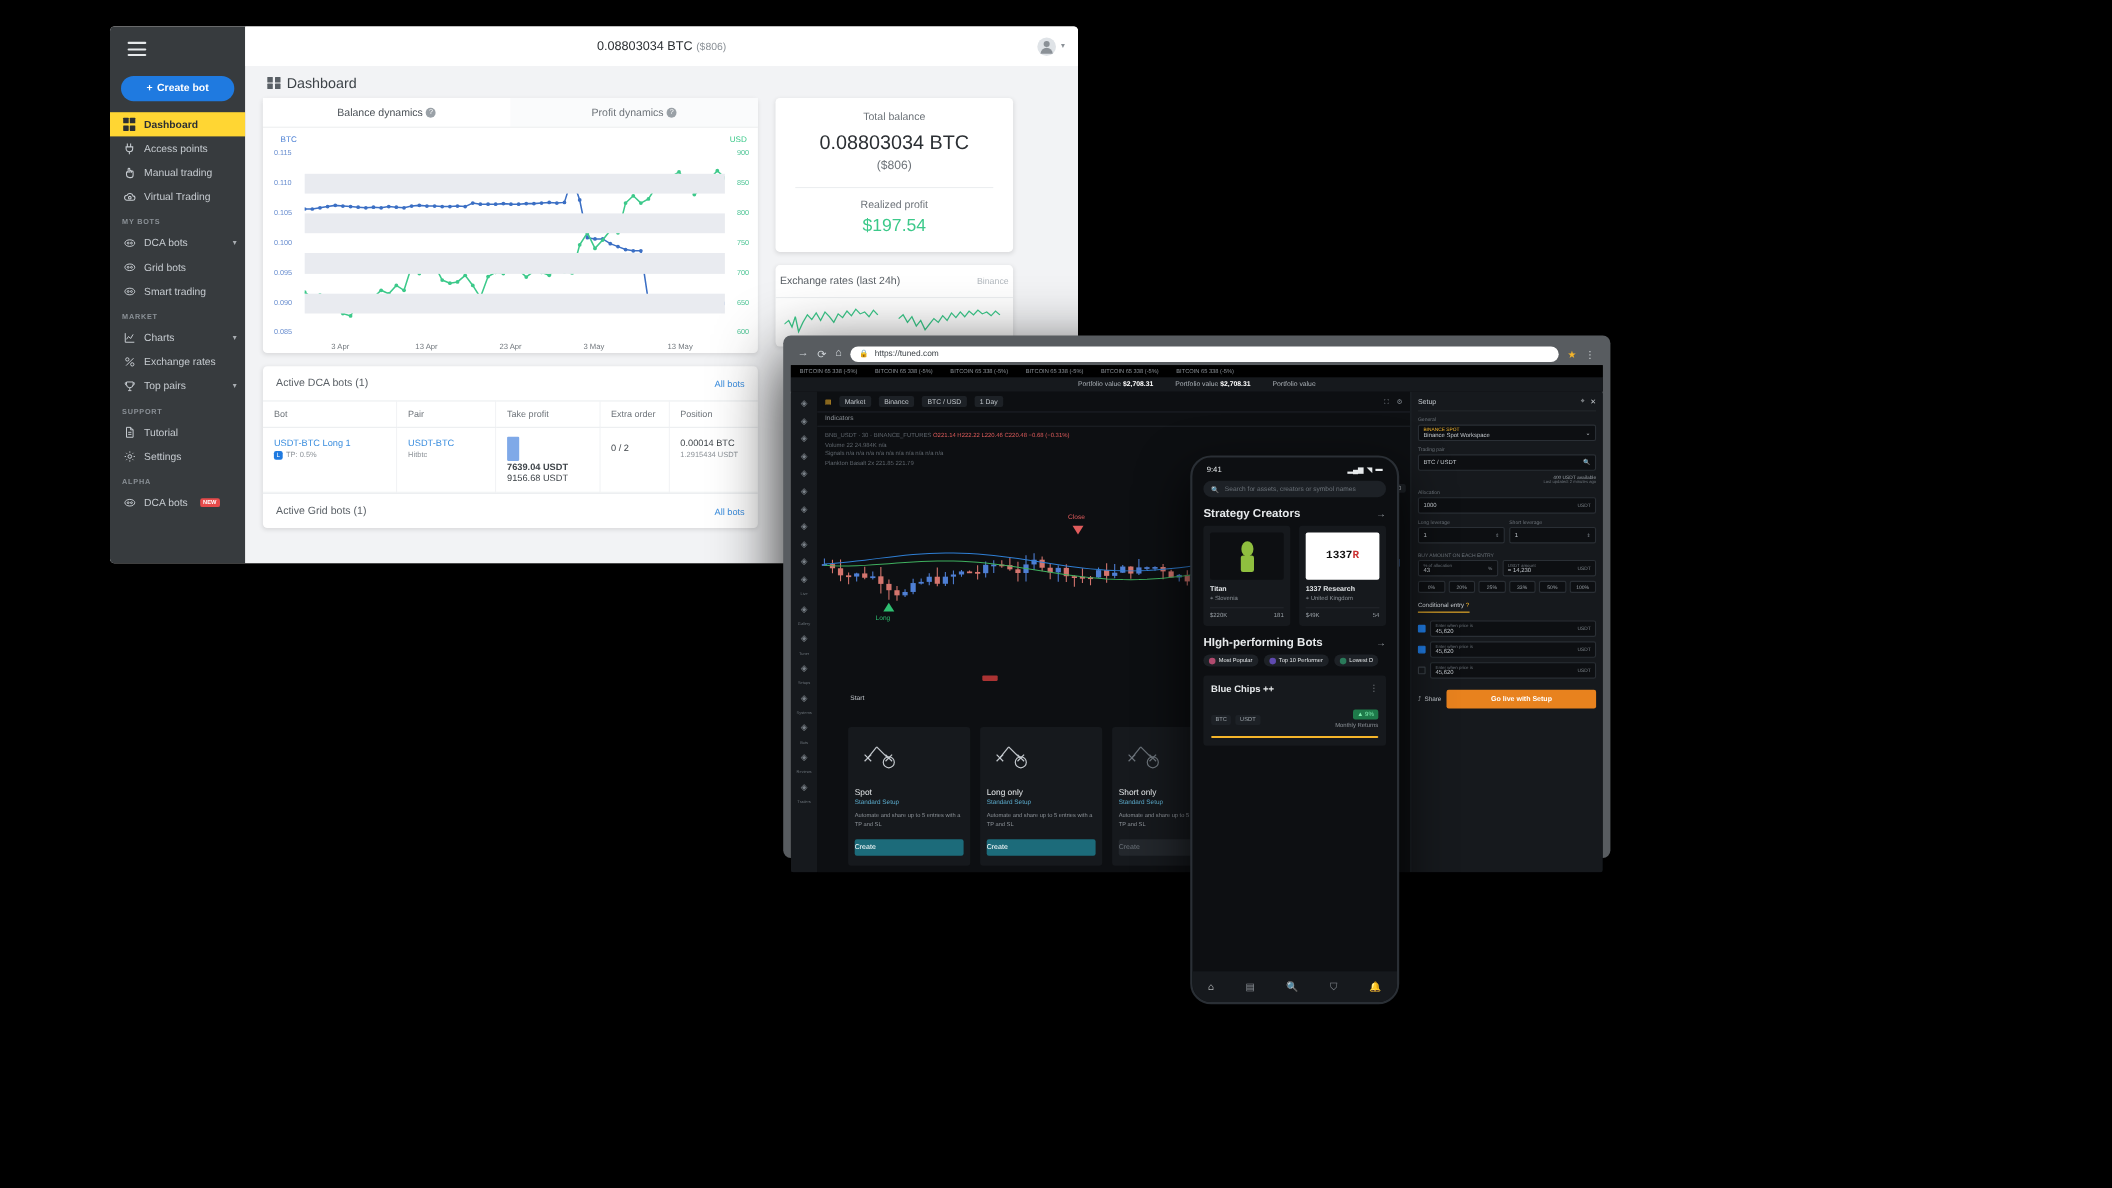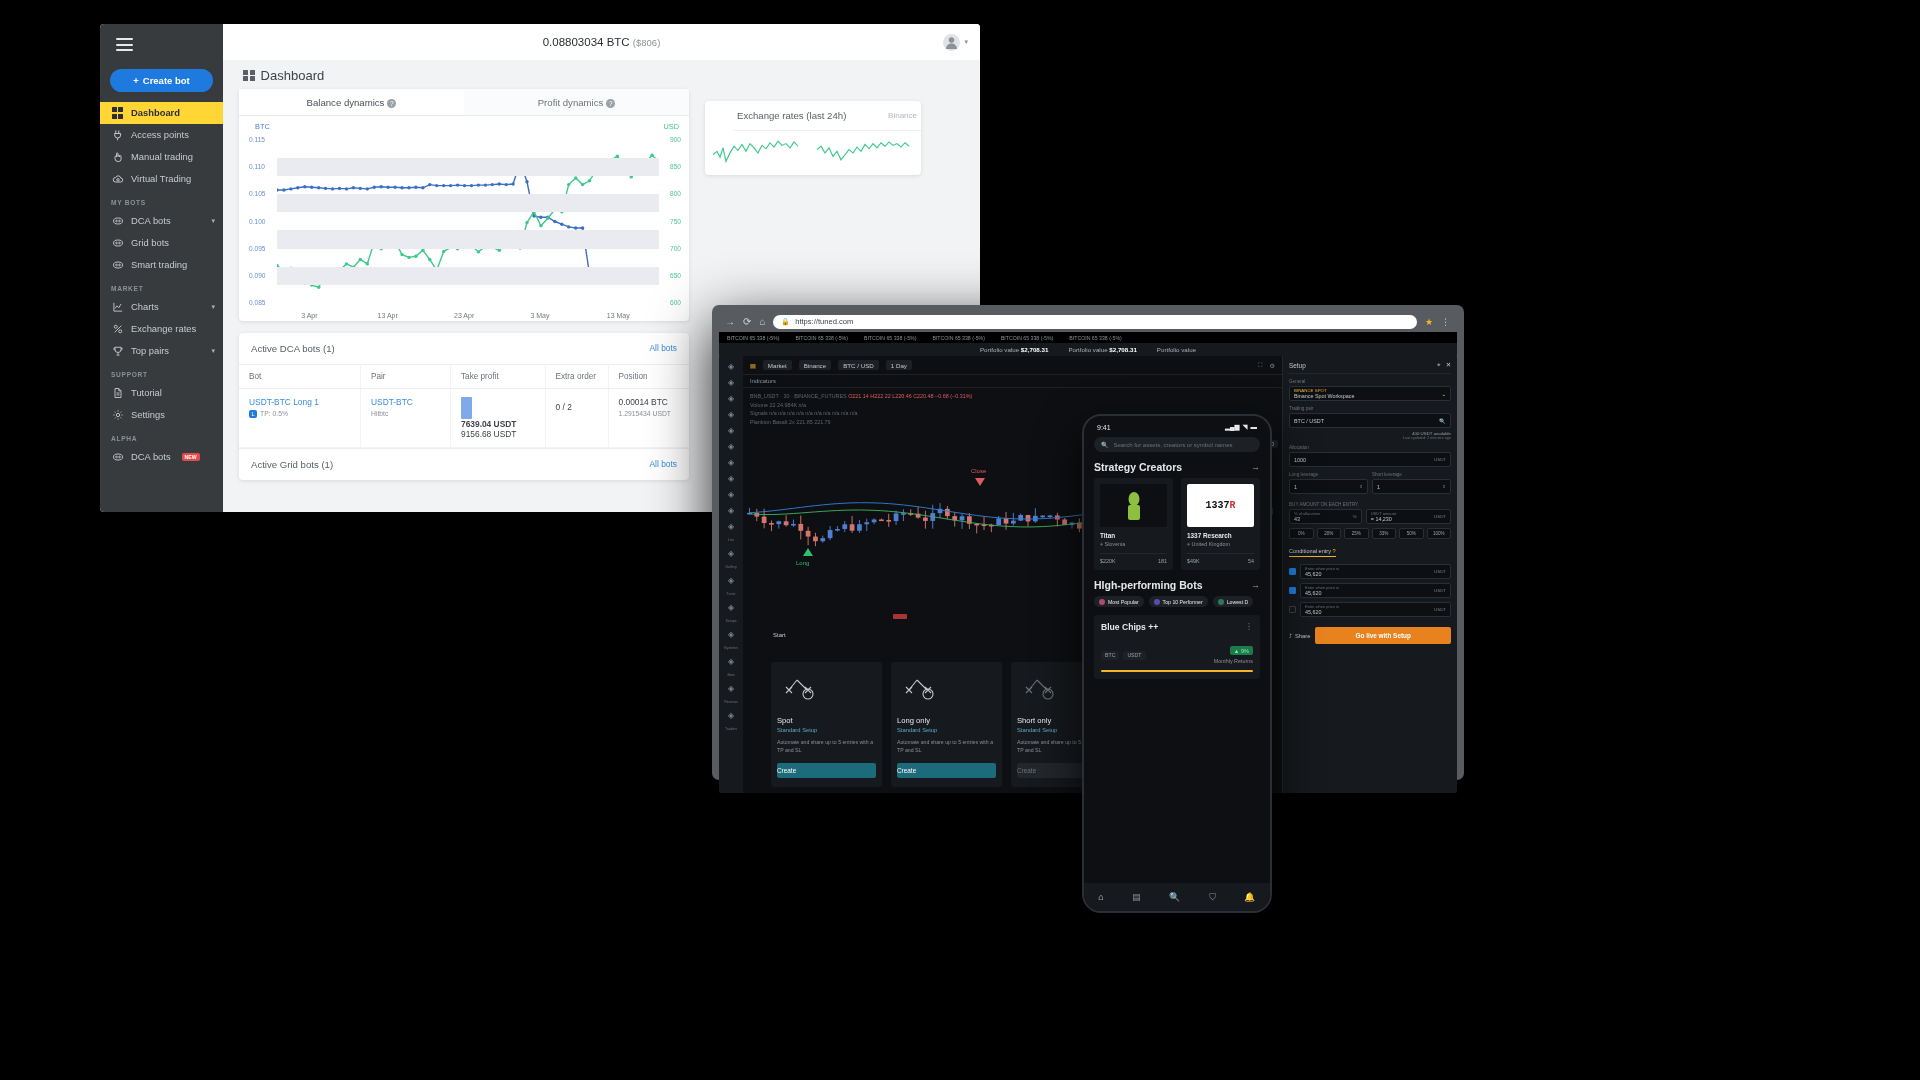--- a/index.html
+++ b/index.html
@@ -64,25 +64,25 @@
   .band { position: absolute; left: 0; right: 0; background: #e9ebf0; }
 
   .bal-card { padding: 12px 10px 14px; text-align: center; }
   .bal-card .ttl { font-size: 9.6px; color: #6d7379; }
   .bal-card .big { font-size: 18px; color: #2b2f33; margin-top: 7px; }
   .bal-card .sub { font-size: 11px; color: #6d7379; margin-top: 5px; }
   .bal-card hr { border: none; border-top: 1px solid #eceef0; margin: 13px 8px 10px; }
   .bal-card .rp { font-size: 9.6px; color: #6d7379; }
   .bal-card .prof { font-size: 16px; color: #3cc98a; margin-top: 5px; }
 
-  .ex-head { display: flex; justify-content: space-between; align-items: center; padding: 9px 4px; font-size: 9.6px; color: #5a6066; border-bottom: 1px solid #eceef0; margin-left: 28px; }
+  .ex-head { display: flex; justify-content: space-between; align-items: center; padding: 9px 4px; font-size: 9.6px; color: #5a6066; border-bottom: 1px solid #eceef0; }
   .ex-head .src { color: #b2b8be; font-size: 8px; }
   .ex-body { height: 44px; padding: 5px 8px; }
 
-  .sect-head { display: flex; justify-content: space-between; padding: 10px 12px; font-size: 9.6px; color: #5a6066; }
+  .sect-head { display: flex; justify-content: space-between; align-items: center; padding: 10px 12px; font-size: 9.6px; color: #5a6066; }
   .sect-head .all { color: #3a8dde; font-size: 8.4px; cursor: pointer; }
   table.bots { width: 100%; border-collapse: collapse; }
   table.bots th { text-align: left; font-size: 8.2px; font-weight: normal; color: #6d7379; padding: 7px 10px; border-top: 1px solid #eceef0; border-bottom: 1px solid #eceef0; }
   table.bots td { font-size: 8.4px; color: #3d4348; padding: 8px 10px; vertical-align: top; border-bottom: 1px solid #f2f3f5; }
   table.bots td.bd { border-right: 1px solid #f2f3f5; }
   table.bots th.bd { border-right: 1px solid #f2f3f5; }
   .lnk { color: #3a8dde; }
   .sml { font-size: 6.8px; color: #8b9197; margin-top: 3px; }
   .lbadge { display: inline-flex; width: 8px; height: 8px; background: #1f7ae0; color: #fff; border-radius: 2px; font-size: 5.6px; align-items: center; justify-content: center; margin-right: 3px; vertical-align: middle; }
   .tpbar { width: 11px; height: 22px; background: #7fa9e8; border-radius: 1px; display: inline-block; vertical-align: top; margin-right: 5px; }
@@ -562,20 +562,28 @@
               </tbody>
           </table>
           <div class="sect-head" style="border-top:1px solid #eceef0">
             <span>Active Grid bots (1)</span>
             <span class="all">All bots</span>
           </div>
         </div>
       </div>
 
       <div class="col-right">
+        <div class="card bal-card">
+          <div class="ttl">Total balance</div>
+          <div class="big">0.08803034 BTC</div>
+          <div class="sub">($806)</div>
+          <hr>
+          <div class="rp">Realized profit</div>
+          <div class="prof">$197.54</div>
+        </div>
 
         <div class="card" style="margin-top:12px">
           <div class="ex-head">
             <span>Exchange rates (last 24h)</span>
             <span class="src">Binance</span>
           </div>
           <div class="ex-body">
             <svg width="100%" height="100%" viewBox="0 0 200 40" preserveAspectRatio="none">
               <polyline fill="none" stroke="#3cc98a" stroke-width="1.2" points="0,22 4,18 7,25 10,14 13,30 17,20 21,12 25,17 29,10 33,18 37,9 41,14 45,20 49,11 53,15 57,8 61,13 65,6 69,11 73,9 77,14 81,7 85,12"></polyline>
               <polyline fill="none" stroke="#3cc98a" stroke-width="1.2" points="104,16 108,12 112,20 116,14 120,24 124,18 128,28 132,22 136,16 140,20 144,13 148,18 152,10 156,15 160,9 164,14 168,8 172,12 176,7 180,11 184,9 188,13 192,8 196,12"></polyline>

